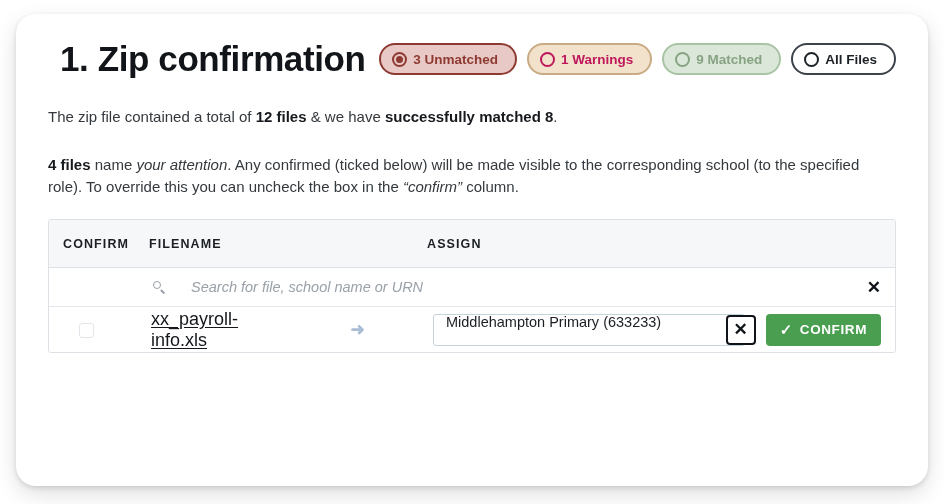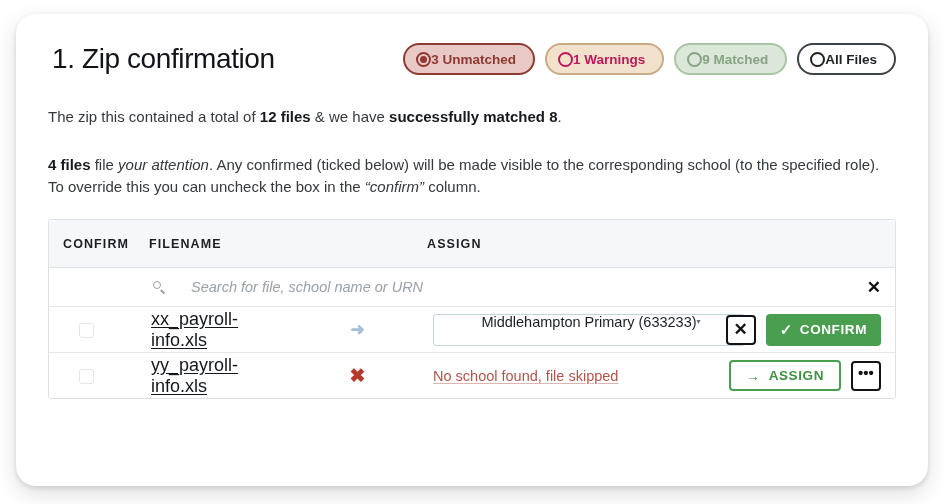--- a/index.html
+++ b/index.html
@@ -37,36 +37,36 @@
   }
 
   
   .header-row {
     display: flex;
     align-items: center;
     justify-content: space-between;
     height: 50px;
   }
   .page-title {
-    font-size: 28px;
-    font-weight: normal;
+    font-size: 35px;
+    font-weight: bold;
     color: #111418;
     letter-spacing: -0.4px;
-    margin: 4px;
+    margin: 12px;
     white-space: nowrap;
   }
   .filters {
     display: flex;
     align-items: center;
     gap: 10px;
   }
   .pill {
     display: inline-flex;
     align-items: center;
-    gap: 0;
+    gap: 6px;
     height: 32px;
     padding: 0 17px 0 11px;
     border-radius: 18px;
     border: 2px solid #cfd4d9;
     background: #ffffff;
     font-size: 13.5px;
     font-weight: bold;
     color: #23272b;
     box-sizing: border-box;
     white-space: nowrap;
@@ -265,21 +265,21 @@
     color: #b43a2d;
     font-size: 19px;
     font-weight: bold;
     line-height: 1;
   }
 
   td.cell-school { padding-left: 6px !important; }
   .school-select {
     display: inline-flex;
     align-items: center;
-    justify-content: center;
+    justify-content: space-between;
     width: 312px;
     height: 32px;
     padding: 0 8px 16px 12px;
     border: 1px solid #c3d4dc;
     border-radius: 3px;
     background: #ffffff;
     font-size: 14.5px;
     color: #1b1f24;
     box-sizing: border-box;
     cursor: pointer;
@@ -400,23 +400,23 @@
             <span class="radio"></span>
             <span>9 Matched</span>
           </button>
           <button class="pill all">
             <span class="radio"></span>
             <span>All Files</span>
           </button>
         </div>
       </div>
 
-      <p class="intro"><span>The zip this contained a total of </span><b>12 files</b><span> &amp; we have </span><b>successfully matched 8</b><span>.</span></p>
-
-      <p class="intro second"><b>4 files</b><span> file </span><i>your attention</i><span>. Any confirmed (ticked below) will be made visible to the corresponding school (to the specified role). To override this you can uncheck the box in the </span><i>“confirm”</i><span> column.</span></p>
+      <p class="intro"><span>The zip file contained a total of </span><b>12 files</b><span> &amp; we have </span><b>successfully matched 8</b><span>.</span></p>
+
+      <p class="intro second"><b>4 files</b><span> name </span><i>your attention</i><span>. Any confirmed (ticked below) will be made visible to the corresponding school (to the specified role). To override this you can uncheck the box in the </span><i>“confirm”</i><span> column.</span></p>
 
       <div class="table-wrap">
         <table class="files">
           <thead>
             <tr>
               <th class="col-confirm">CONFIRM</th>
               <th class="col-filename" colspan="2">FILENAME</th>
               <th class="col-school">ASSIGN</th>
               <th class="col-actions"></th>
             </tr>
@@ -454,43 +454,20 @@
                 <div class="actions">
                   <button class="btn-x">✕</button>
                   <button class="btn-confirm">
                     <span class="tick">✓</span>
                     <span>CONFIRM</span>
                   </button>
                 </div>
               </td>
             </tr>
 
-            <tr class="data-row">
-              <td class="cell-confirm">
-                <span class="checkbox"></span>
-              </td>
-              <td class="cell-filename">
-                <span class="filename-link">yy_payroll-info.xls</span>
-              </td>
-              <td class="cell-status">
-                <span class="x-mark">✖</span>
-              </td>
-              <td class="cell-school">
-                <span class="school-missing">No school found, file skipped</span>
-              </td>
-              <td class="cell-actions">
-                <div class="actions">
-                  <button class="btn-assign">
-                    <span class="arrow">→</span>
-                    <span>ASSIGN</span>
-                  </button>
-                  <button class="btn-more">•••</button>
-                </div>
-              </td>
-            </tr>
 
 
           </tbody>
         </table>
       </div>
 
     </div>
   </div>
 </div>
 

